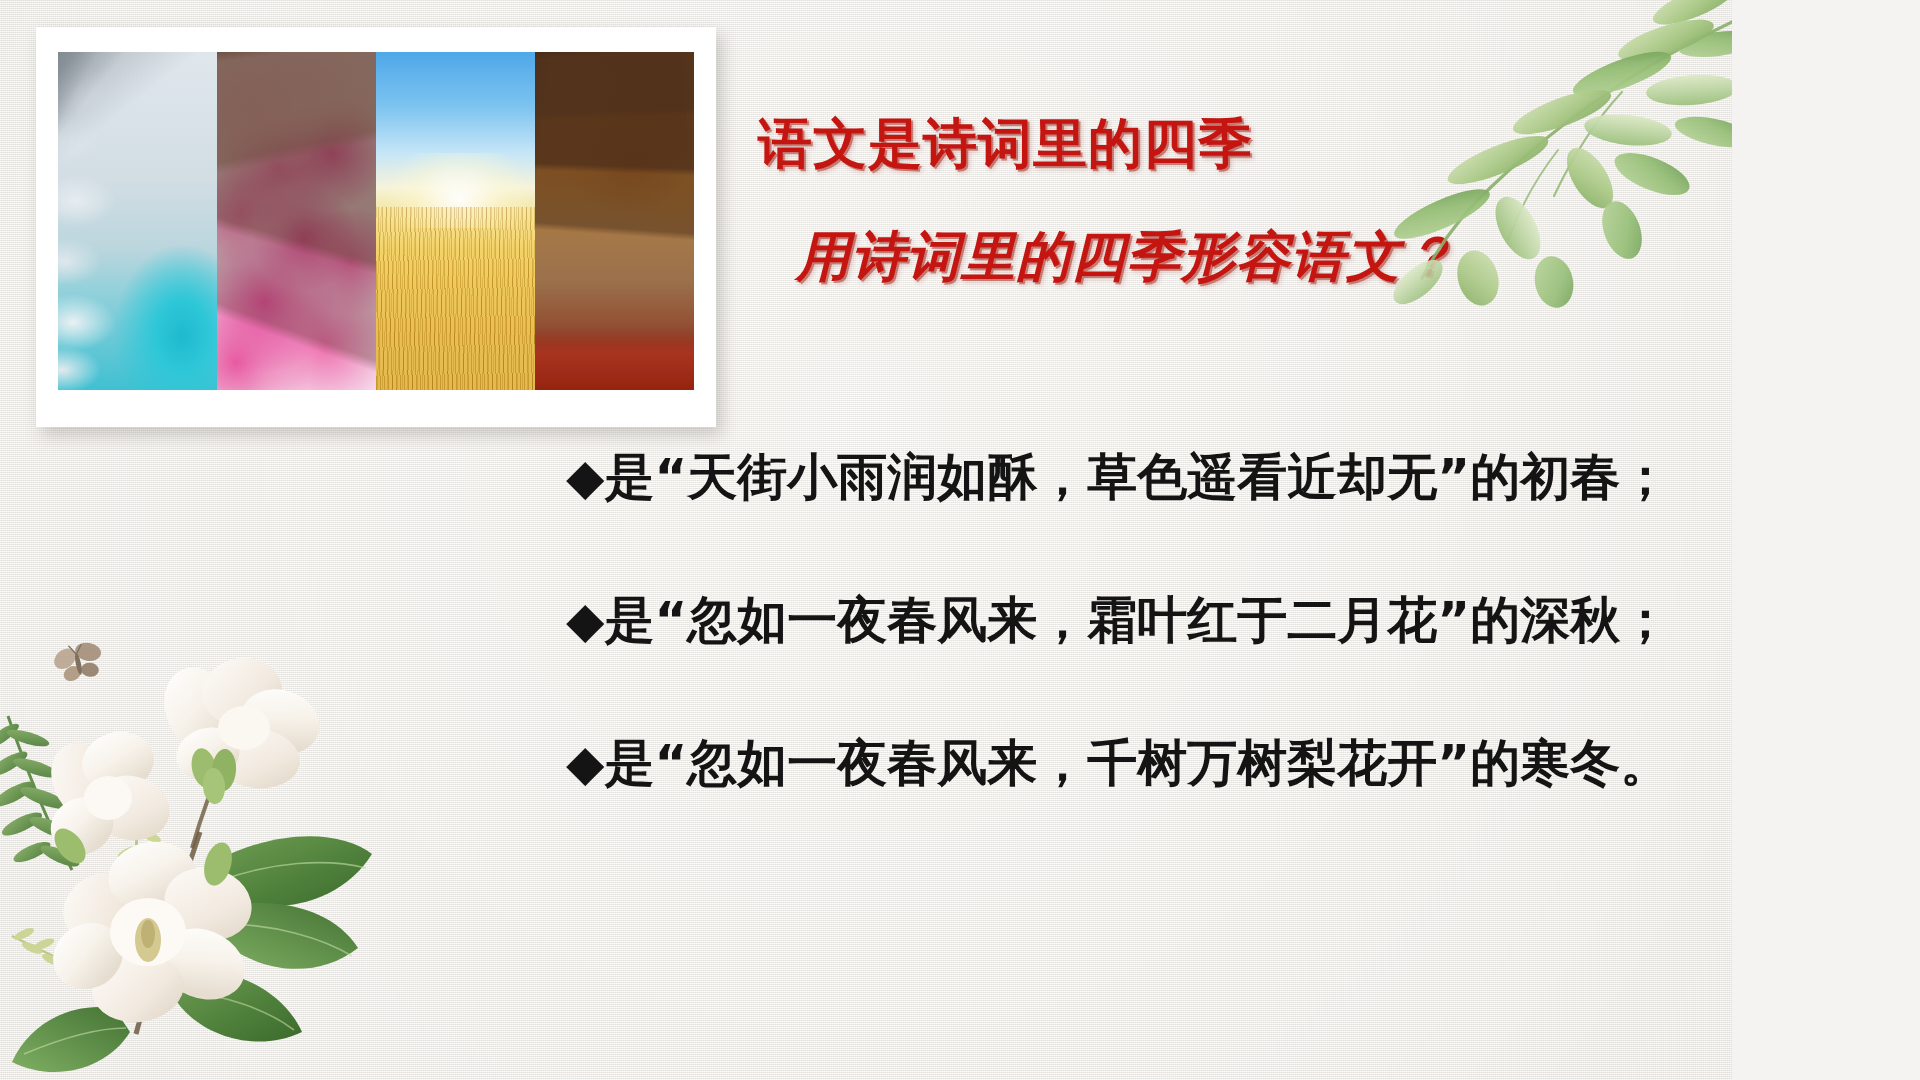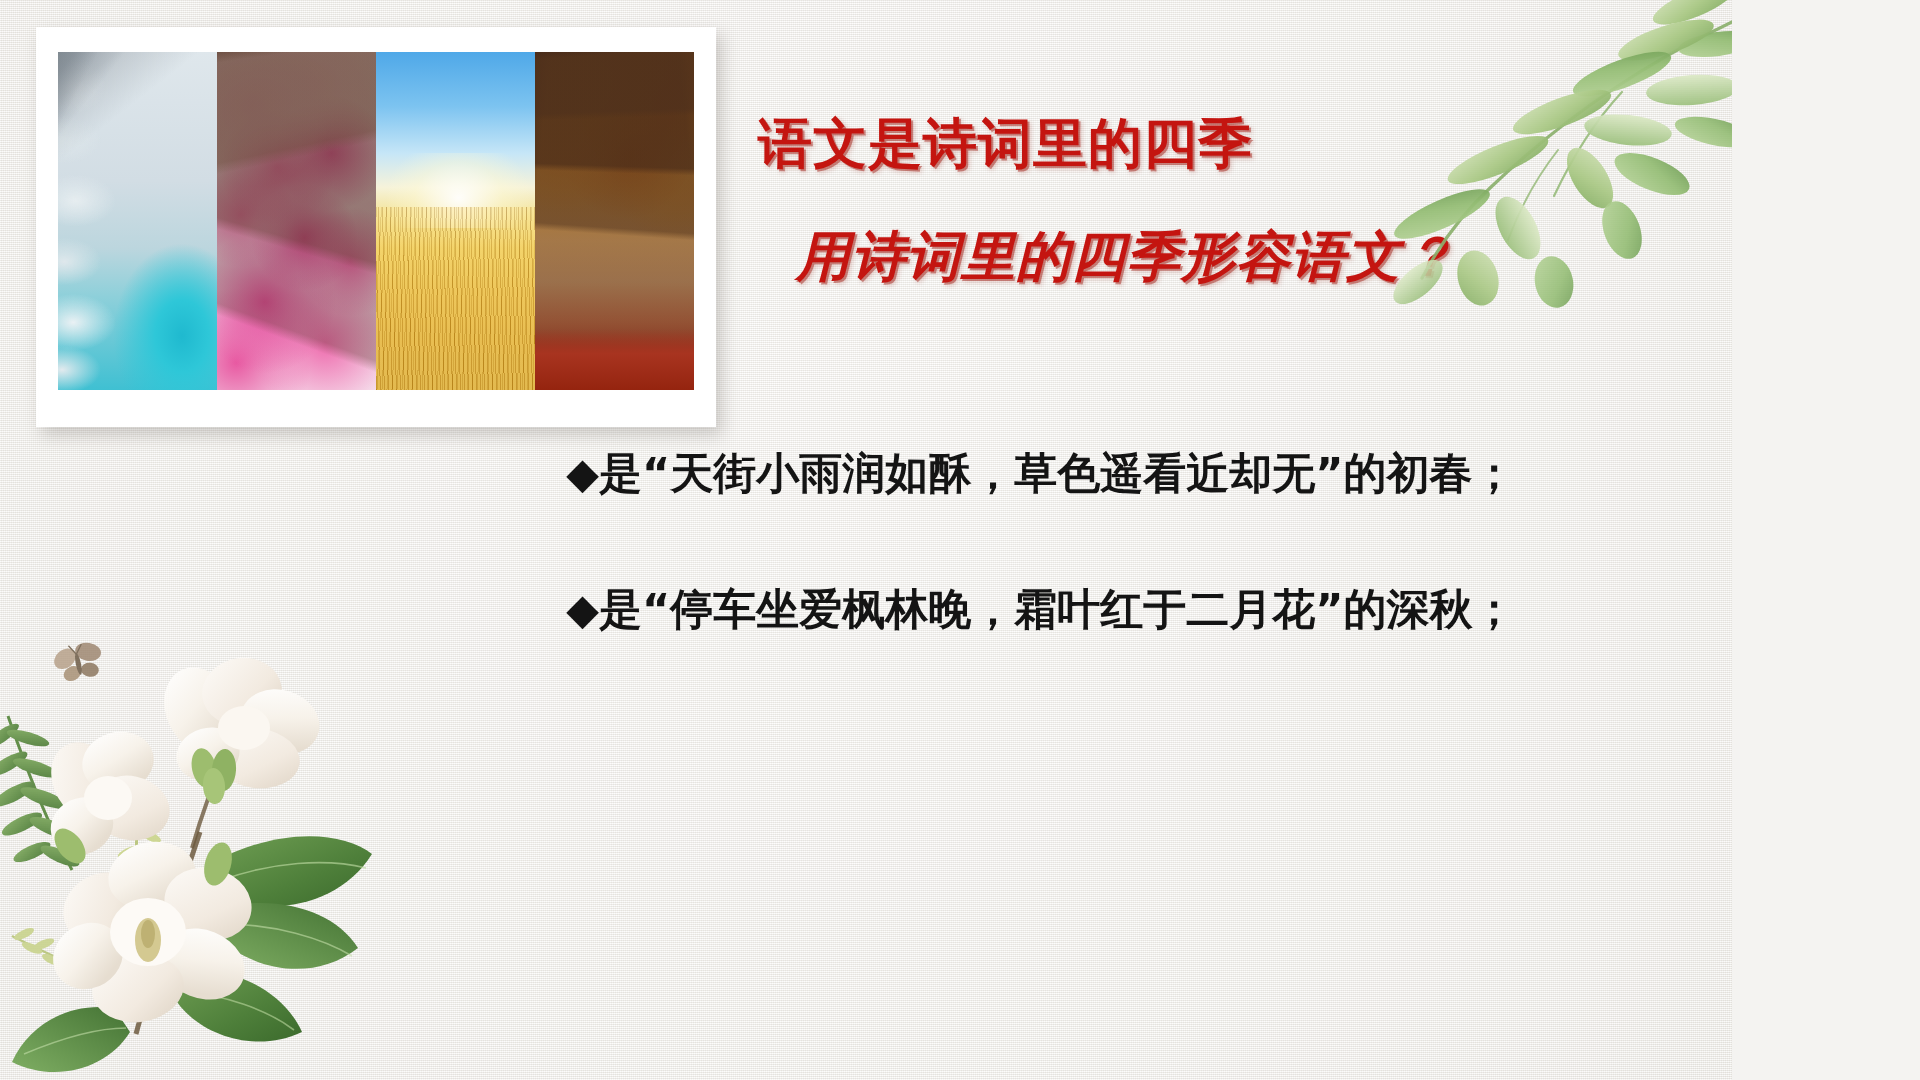--- a/index.html
+++ b/index.html
@@ -199,21 +199,21 @@
   #poem-list {
     position: absolute;
     left: 566px;
     top: 452px;
     width: 1330px;
   }
   .poem-line {
     color: #141414;
     font-family: "DejaVu Sans", "Liberation Sans", sans-serif;
     font-weight: 600;
-    font-size: 43px;
+    font-size: 50px;
     line-height: 1.0;
     letter-spacing: 0px;
     white-space: nowrap;
     margin-bottom: 93px;
   }
   .poem-line:last-child { margin-bottom: 0; }
 
   
   #leaf-branch {
     position: absolute;
@@ -248,21 +248,22 @@
     </div>
   </div>
 
   <div id="title-block">
     <div class="title-line" id="title-line-1">语文是诗词里的四季</div>
     <div class="title-line" id="title-line-2">用诗词里的四季形容语文？</div>
   </div>
 
   <div id="poem-list">
     <div class="poem-line">◆是“天街小雨润如酥，草色遥看近却无”的初春；</div>
-    <div class="poem-line">◆是“停车坐爱枫林晚，霜叶红于二月花”的深秋；</div>
+    <div class="poem-line">◆是“忽如一夜春风来，霜叶红于二月花”的深秋；</div>
+    <div class="poem-line">◆是“忽如一夜春风来，千树万树梨花开”的寒冬。</div>
   </div>
 
   <svg id="leaf-branch" viewBox="0 0 420 360" xmlns="http://www.w3.org/2000/svg">
     <defs>
       <linearGradient id="lf1" x1="0" y1="0" x2="1" y2="1">
         <stop offset="0%" stop-color="#cfe0b4"></stop>
         <stop offset="55%" stop-color="#a9c884"></stop>
         <stop offset="100%" stop-color="#84ad63"></stop>
       </linearGradient>
       <linearGradient id="lf2" x1="0" y1="1" x2="1" y2="0">

